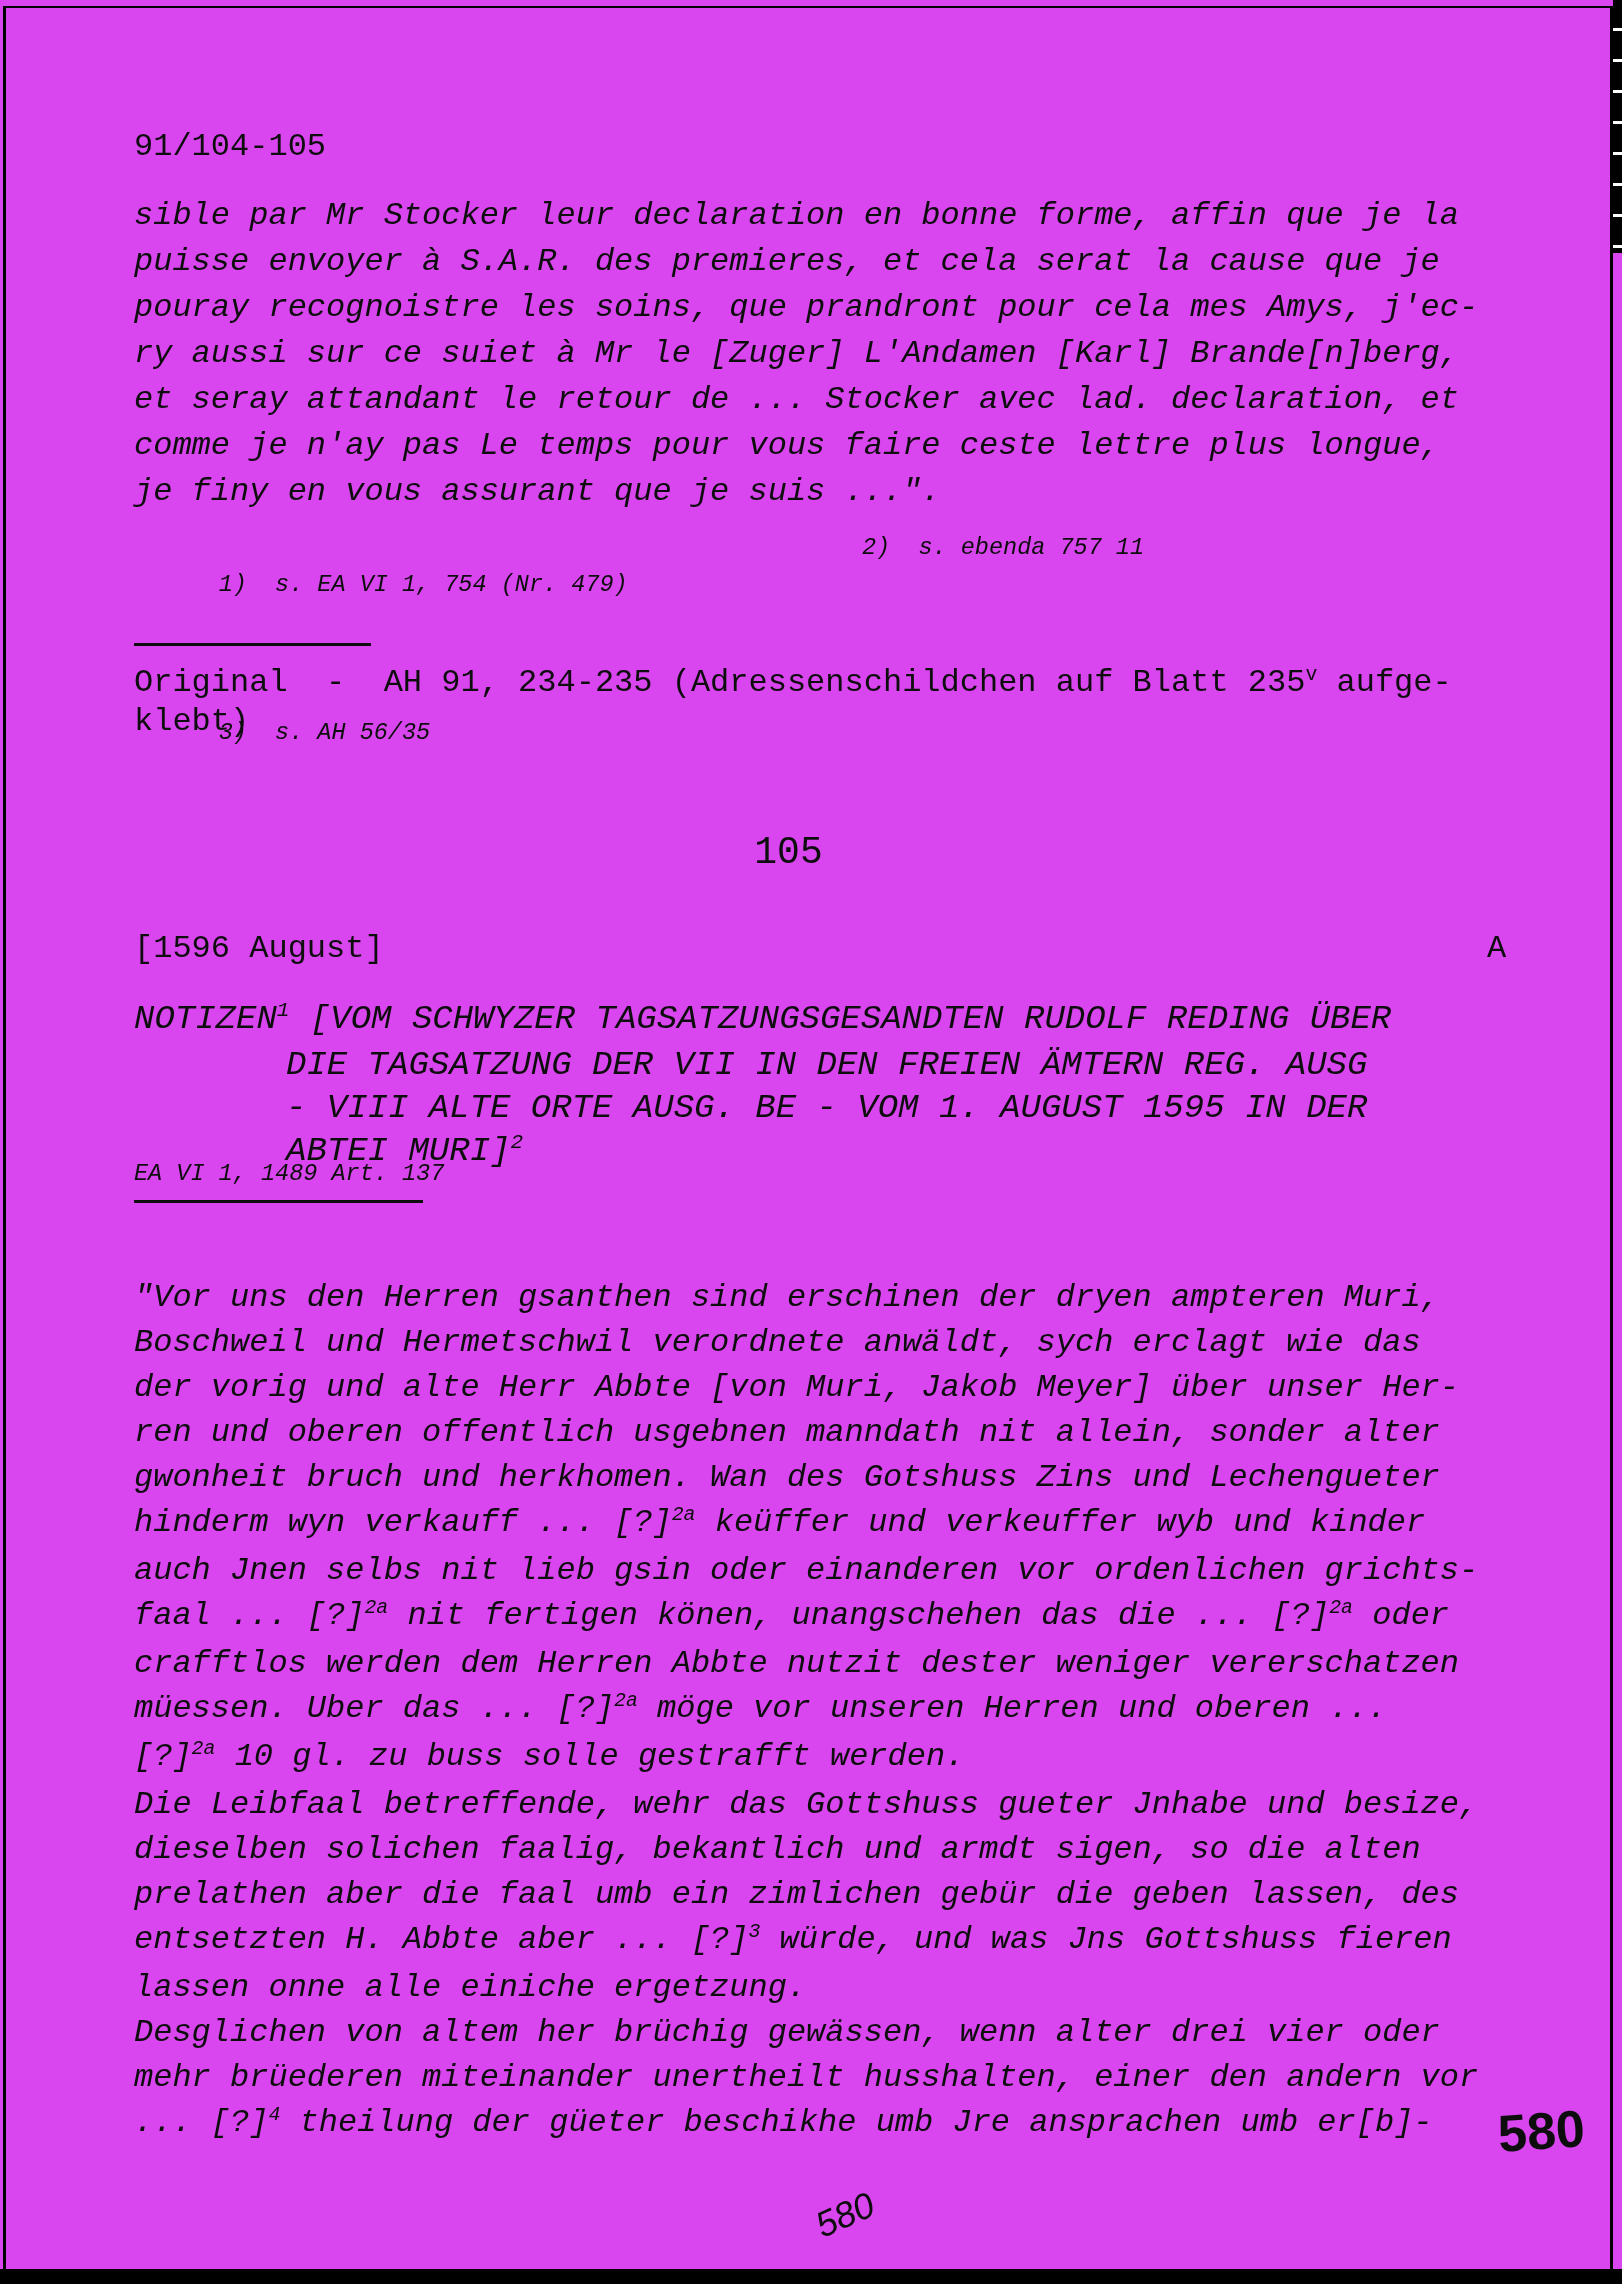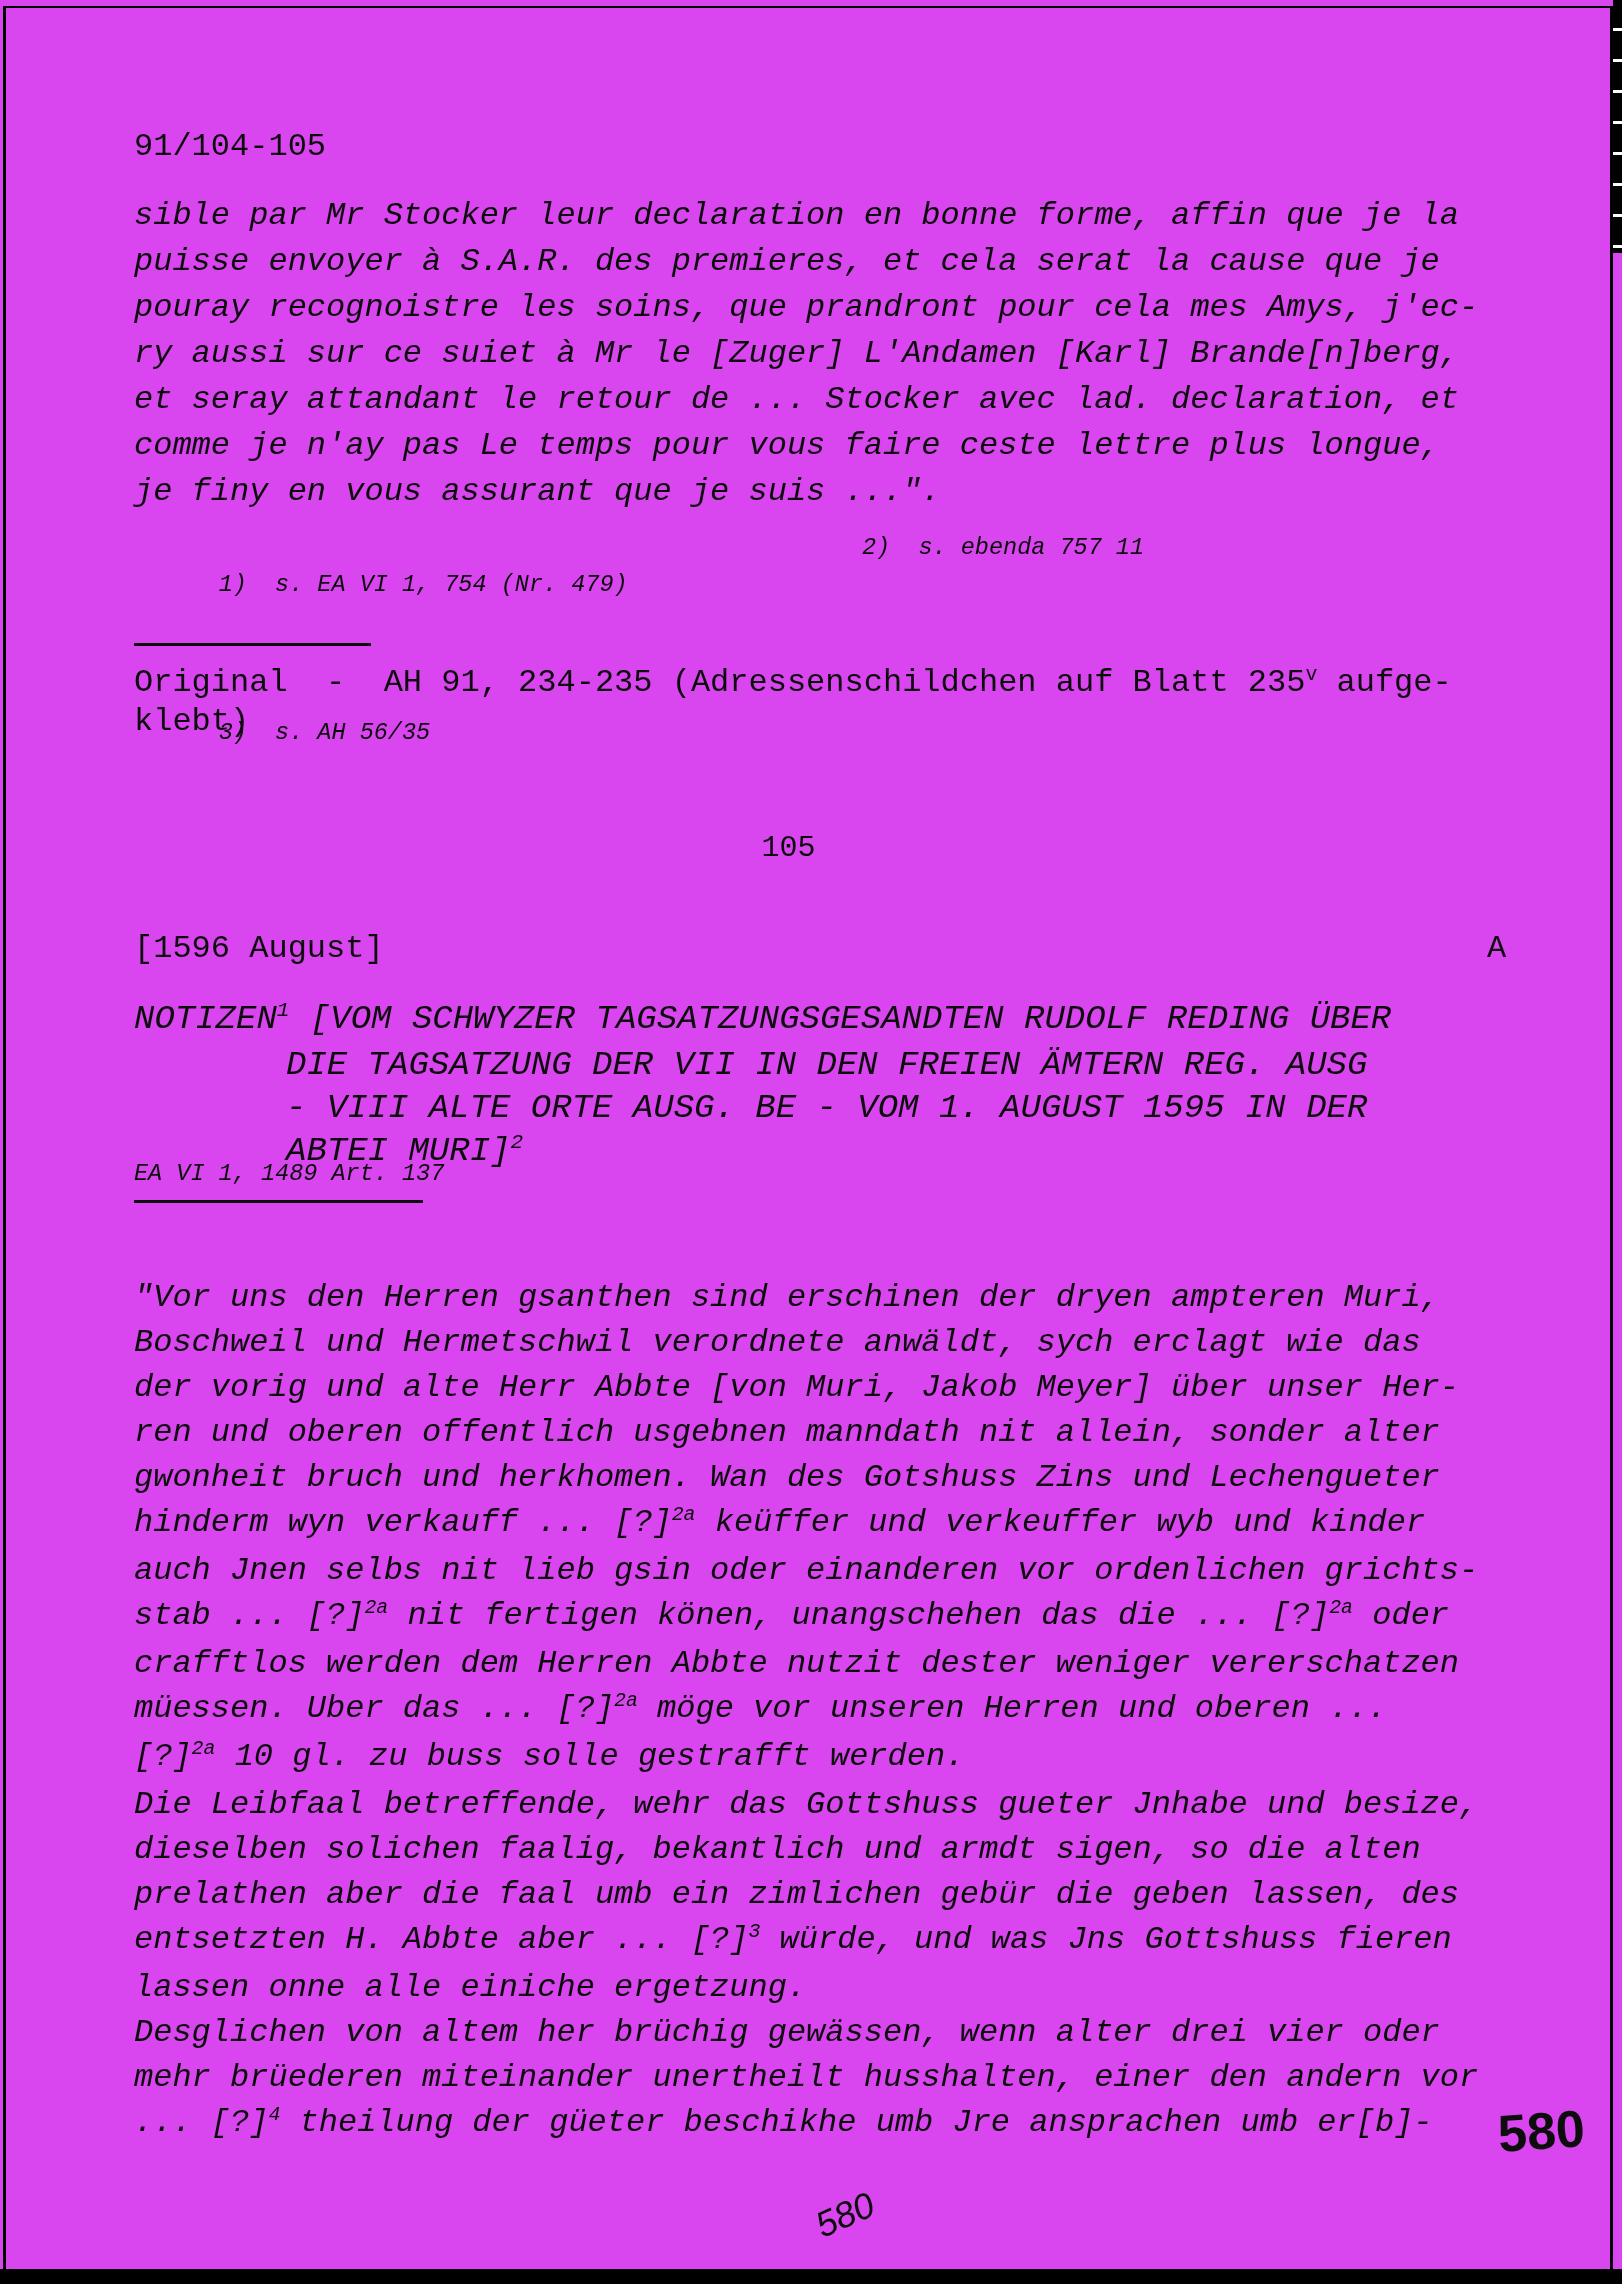--- a/index.html
+++ b/index.html
@@ -24,21 +24,21 @@
                  background:repeating-linear-gradient(to bottom,#000 0 28px,#fff 28px 31px); }
   #bottom-bar  { left:0;     top:2269px; width:1623px; height:14.6px; background:#000; }
 
   #header      { left:134px; top:128px;  font-size:32px; }
   #quote       { left:134px; top:193px;  font-size:32px; line-height:46px; font-style:italic; }
   #footnotes   { left:134px; top:529px;  font-size:23.5px; line-height:37px; font-style:italic; width:1331px; }
   #footnotes .fn-row { position:relative; white-space:pre; }
   #footnotes .fn-right { position:absolute; left:728px; top:0; white-space:pre; }
   #rule1       { left:134px; top:643px;  width:237px; height:3.2px; background:#0d0d0d; }
   #original    { left:134px; top:665px;  font-size:32px; line-height:36px; }
-  #entry-number{ left:0;     top:831px; width:1577px; text-align:center; font-size:30px; }
+  #entry-number{ left:0;     top:831px; width:1577px; text-align:center; font-size:38px; }
   #date-row    { left:134px; top:930px; font-size:32px; width:1363px; }
   #date-row .letter-a { position:absolute; left:1353px; top:0; }
   #notizen     { left:134px; top:998px; font-size:34px; line-height:43px;font-style:italic; }
   #notizen .line + .line { margin-left:152px; }
   #source-ref  { left:134px; top:1160px; font-size:23.5px; font-style:italic; }
   #rule2       { left:134px; top:1200px; width:289px; height:3.2px; background:#0d0d0d; }
   #body        { left:134px; top:1275px; font-size:32px; line-height:45px; font-style:italic; }
   #pagenum-bold  { left:1498px; top:2101px; font-size:52px; font-weight:bold;
                    font-family:"Liberation Sans",sans-serif; transform:rotate(-4deg); }
   #pagenum-small { left:815px; top:2194px; font-size:36px; font-style:italic;
@@ -103,21 +103,21 @@
   <div class="abs" id="rule2"></div>
 
   <div class="abs" id="body">
       <div class="line"><span>"Vor uns den Herren gsanthen sind erschinen der dryen ampteren Muri,</span></div>
       <div class="line"><span>Boschweil und Hermetschwil verordnete anwäldt, sych erclagt wie das</span></div>
       <div class="line"><span>der vorig und alte Herr Abbte [von Muri, Jakob </span><span class="seg-b">Meyer</span><span>] über unser Her-</span></div>
       <div class="line"><span>ren und oberen offentlich usgebnen manndath nit allein, sonder alter</span></div>
       <div class="line"><span>gwonheit bruch und herkhomen. Wan des Gotshuss Zins und Lechengueter</span></div>
       <div class="line"><span>hinderm wyn verkauff ... [?]</span><span class="sup">2a</span><span> keüffer und verkeuffer wyb und kinder</span></div>
       <div class="line"><span>auch Jnen selbs nit lieb gsin oder einanderen vor ordenlichen grichts-</span></div>
-      <div class="line"><span>stab ... [?]</span><span class="sup">2a</span><span> nit fertigen könen, unangschehen das die ... [?]</span><span class="sup">2a</span><span> oder</span></div>
+      <div class="line"><span>faal ... [?]</span><span class="sup">2a</span><span> nit fertigen könen, unangschehen das die ... [?]</span><span class="sup">2a</span><span> oder</span></div>
       <div class="line"><span>crafftlos werden dem Herren Abbte nutzit dester weniger vererschatzen</span></div>
       <div class="line"><span>müessen. Uber das ... [?]</span><span class="sup">2a</span><span> möge vor unseren Herren und oberen ...</span></div>
       <div class="line"><span>[?]</span><span class="sup">2a</span><span> 10 gl. zu buss solle gestrafft werden.</span></div>
       <div class="line"><span>Die Leibfaal betreffende, wehr das Gottshuss gueter Jnhabe und besize,</span></div>
       <div class="line"><span>dieselben solichen faalig, bekantlich und armdt sigen, so die alten</span></div>
       <div class="line"><span>prelathen aber die faal umb ein zimlichen gebür die geben lassen, des</span></div>
       <div class="line"><span>entsetzten H. Abbte aber ... [?]</span><span class="sup">3</span><span> würde, und was Jns Gottshuss fieren</span></div>
       <div class="line"><span>lassen onne alle einiche ergetzung.</span></div>
       <div class="line"><span>Desglichen von altem her brüchig gewässen, wenn alter drei vier oder</span></div>
       <div class="line"><span>mehr brüederen miteinander unertheilt husshalten, einer den andern vor</span></div>

